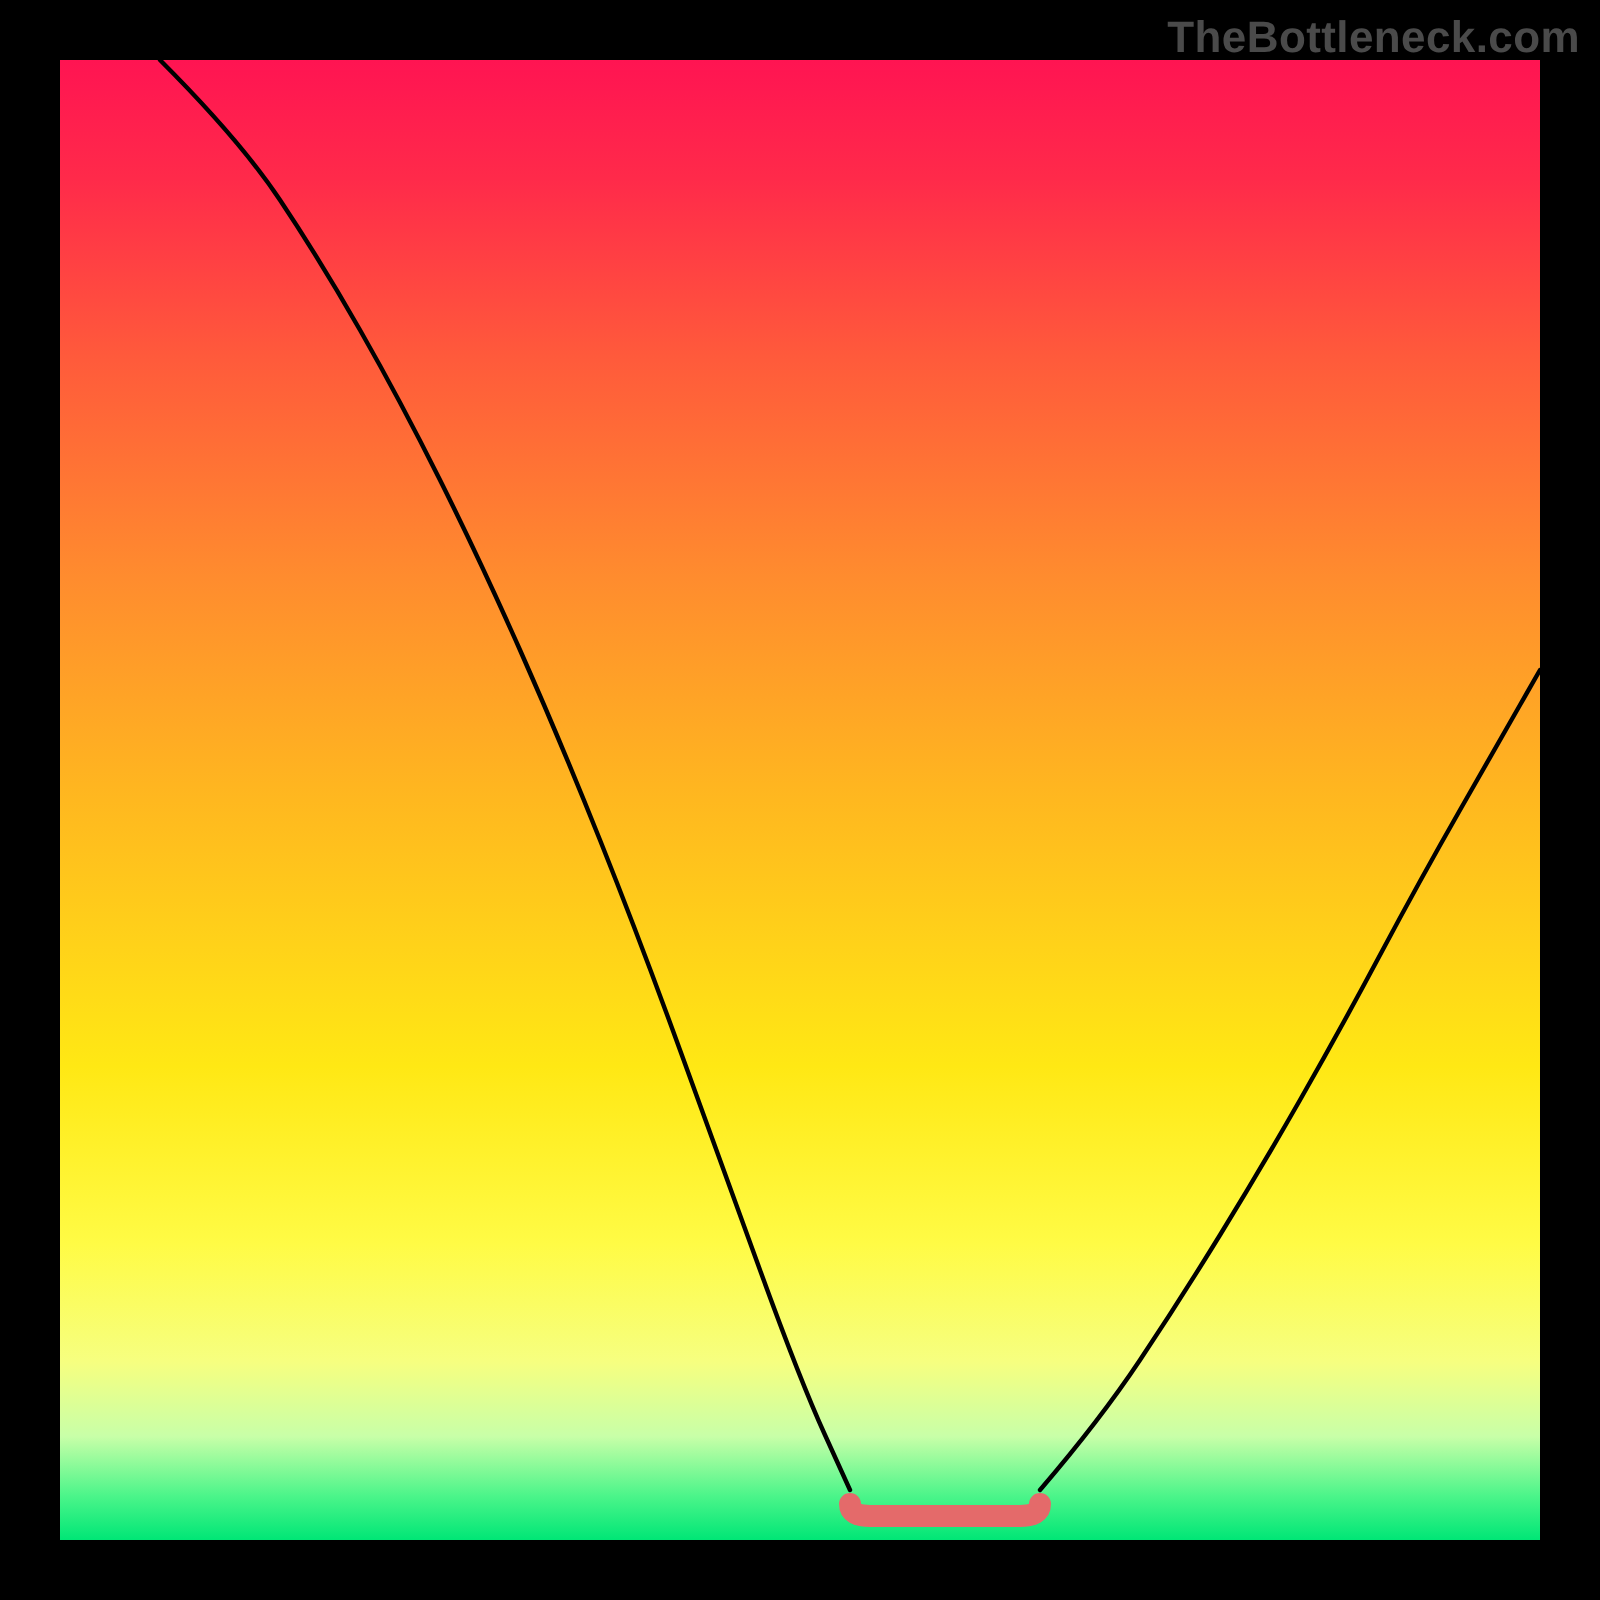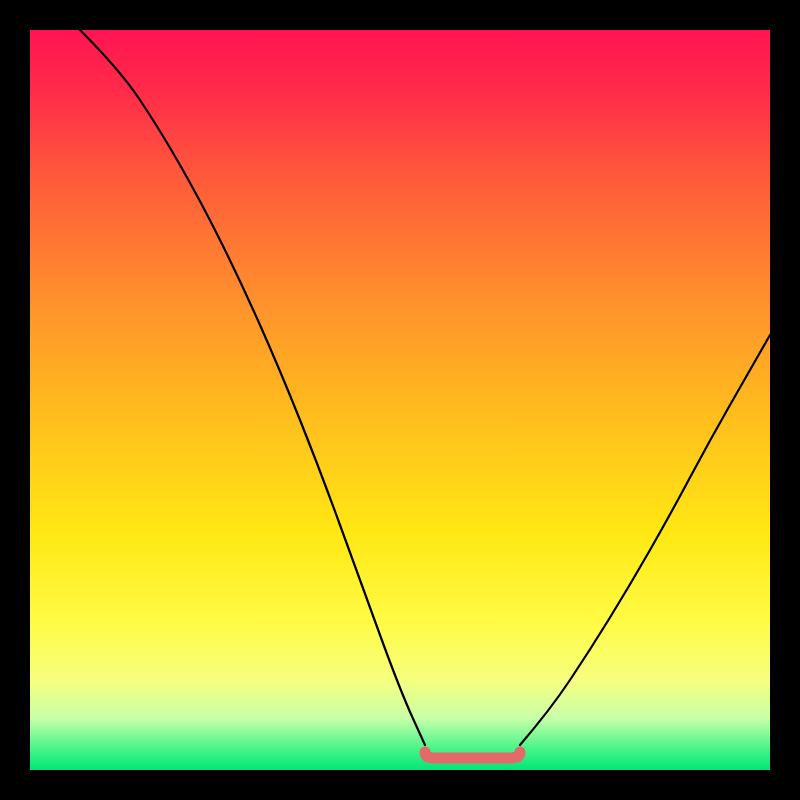--- a/index.html
+++ b/index.html
@@ -21,18 +21,19 @@
   .watermark{position:absolute;top:6px;right:10px;font:700 22px Arial,Helvetica,sans-serif;color:#4a4a4a;letter-spacing:0.2px;}
   svg.curve{position:absolute;left:30px;top:30px;width:740px;height:740px;overflow:visible;}
   svg.curve path{fill:none;stroke:#000;stroke-width:2.2;stroke-linecap:round;}
   svg.curve path.flat{stroke:#e46a6a;stroke-width:11;stroke-linecap:round;}
 </style>
 </head>
 <body>
 
 <div class="frame">
   <div class="plot"></div>
+  <div class="watermark">TheBottleneck.com</div>
   <svg class="curve" viewBox="0 0 740 740">
     <path d="M50 0 Q 90 40 110 70 Q 130 100 150 135 Q 170 170 190 210 Q 210 250 230 295 Q 250 340 270 390 Q 290 440 310 495 Q 330 550 350 605 Q 370 660 382.5 687.5 T 395 715"></path>
     <path d="M490 715 Q 520 680 540 650 Q 560 620 580 587.5 Q 600 555 620 520 Q 640 485 660 447.5 Q 680 410 700 375 Q 720 340 730 322.5 T 740 305"></path>
     <path class="flat" d="M395 722 Q 395 728 405 728 L 480 728 Q 490 728 490 722"></path>
   </svg>
 </div>
 
 </body></html>

